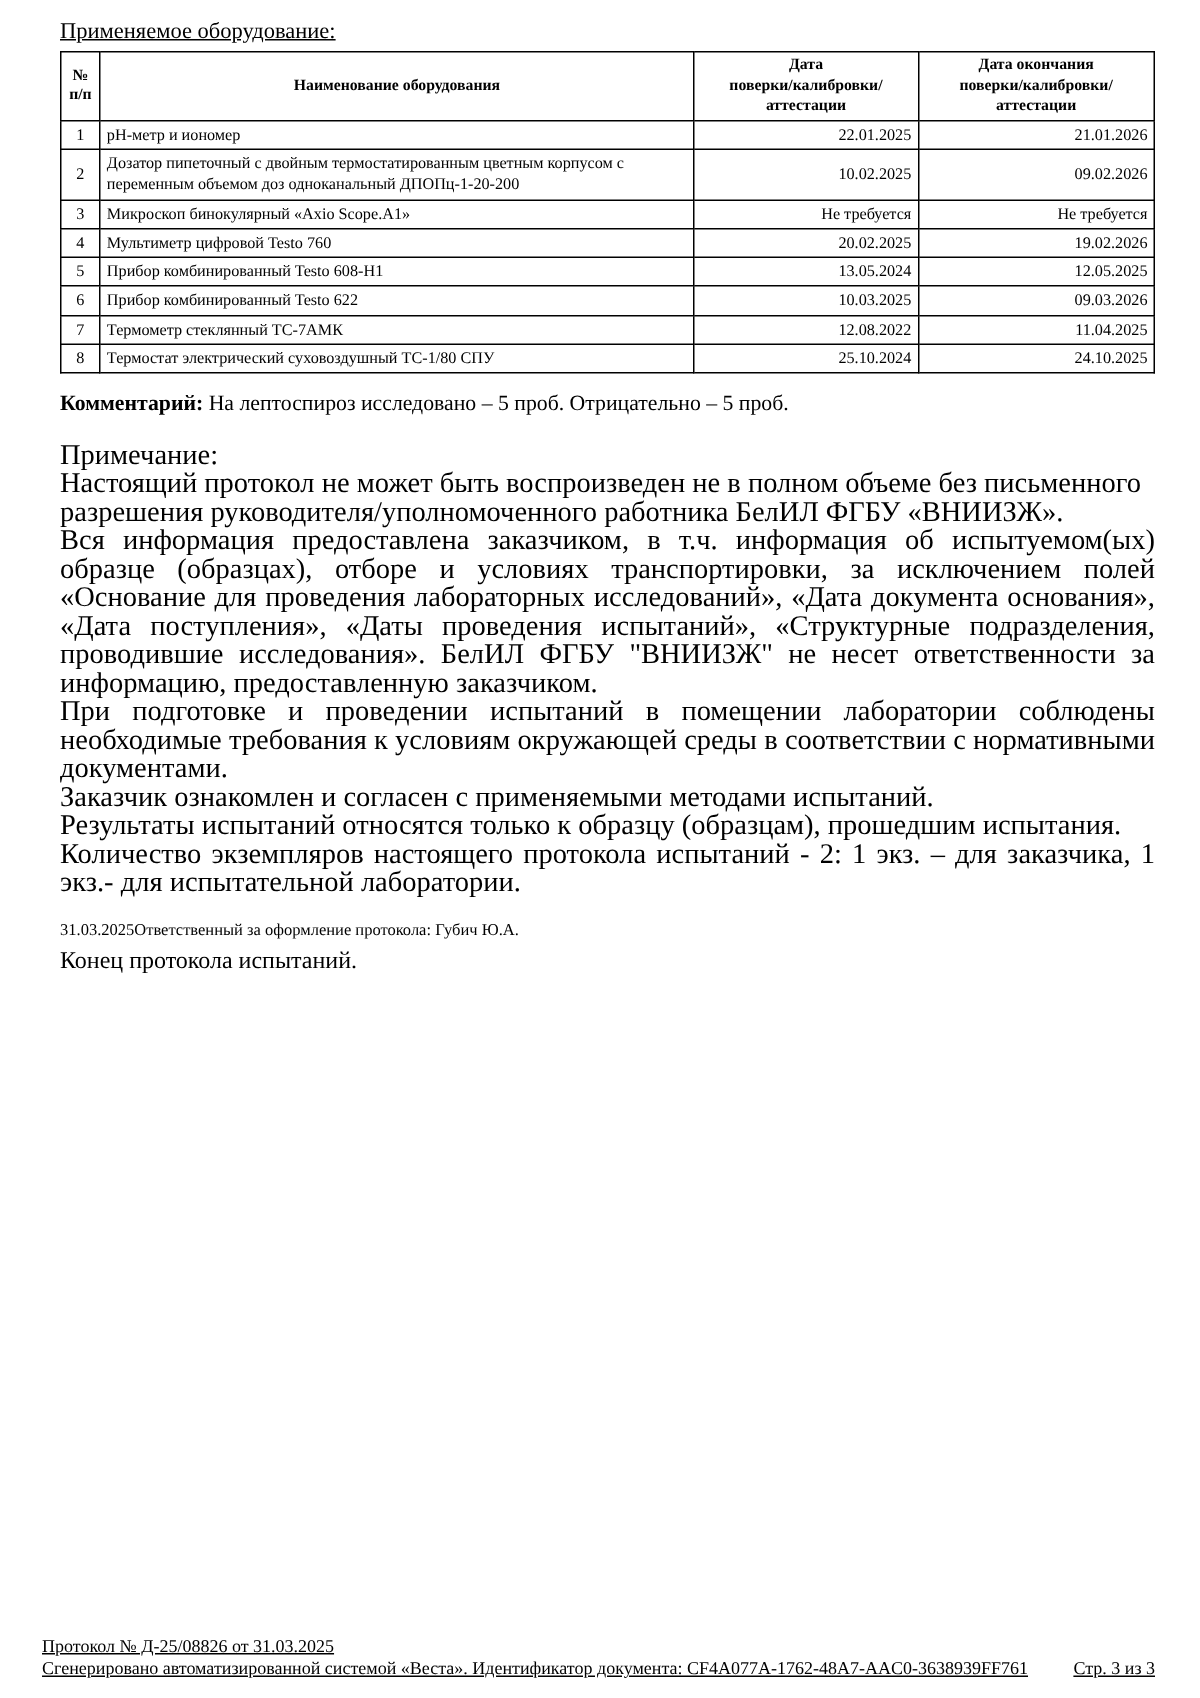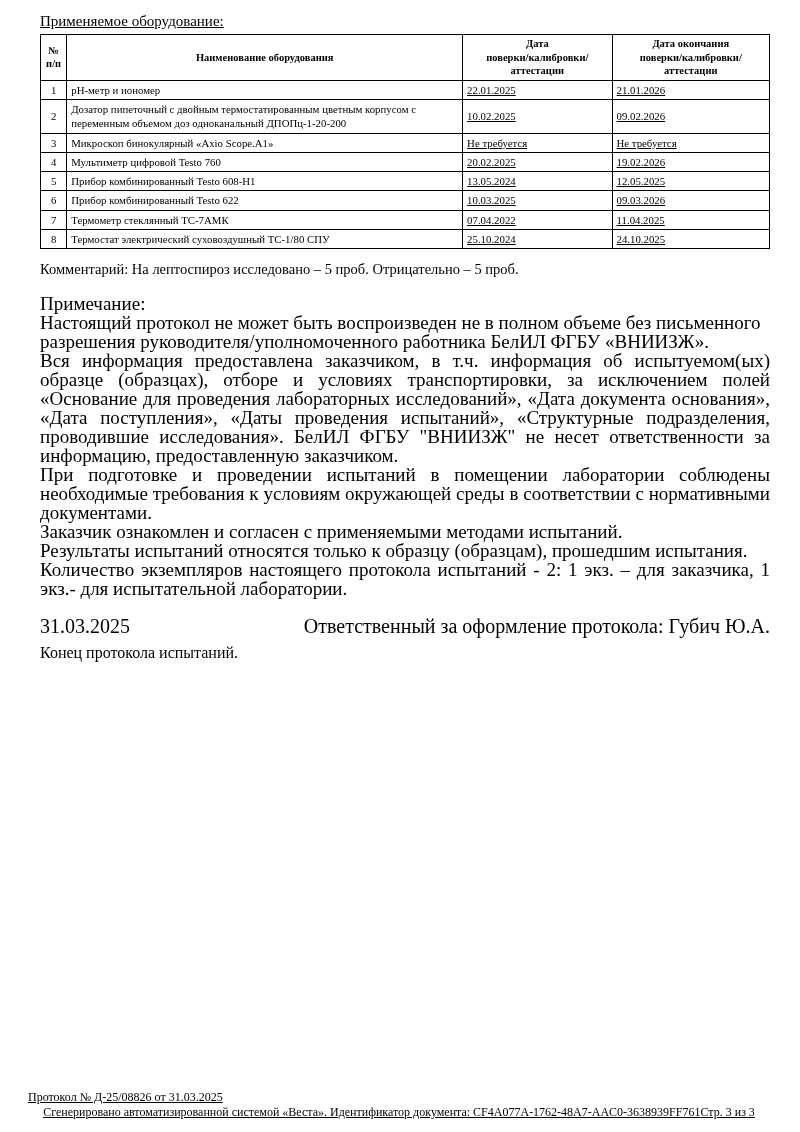--- a/index.html
+++ b/index.html
@@ -41,59 +41,59 @@
     line-height: 1.3;
     padding: 2px 3px;
   }
   table.eq-table td {
     font-size: 10.8px;
     line-height: 1.32;
     padding: 2px 4px;
   }
   td.num  { text-align: center; }
   td.name { text-align: left; padding-left: 7px; }
-  td.date { text-align: left; text-decoration: underline; }
+  td.date { text-align: right; }
   .comment {
     margin: 11px 0 0 0;
     font-size: 14.5px;
     line-height: 1.3;
   }
-  .b { font-weight: normal; }
+  .b { font-weight: bold; }
   .notes {
     margin-top: 15px;
     font-size: 19px;
     line-height: 19px;
   }
   .notes p { margin: 0; }
   .par { text-align: justify; }
   .par.no-just { text-align: left; }
   .signoff {
     margin-top: 15px;
     display: flex;
-    justify-content: space-between;
-    font-size: 20px;
+    justify-content: flex-start;
+    font-size: 11px;
     line-height: 1.3;
   }
   .end-line {
     margin: 4px 0 0 0;
     font-size: 16px;
     line-height: 1.3;
   }
   .footer {
     position: absolute;
     left: 28px;
     right: 30px;
     bottom: 12px;
     font-size: 12px;
     line-height: 15px;
     text-decoration: underline;
   }
   .footer-row2 {
     display: flex;
-    justify-content: center;
+    justify-content: space-between;
   }
 </style>
 </head>
 <body>
 
 <div class="page">
 
   <div class="title">Применяемое оборудование:</div>
 
   <table class="eq-table">
@@ -147,21 +147,21 @@
         </tr>
         <tr>
           <td class="num">6</td>
           <td class="name">Прибор комбинированный Testo 622</td>
           <td class="date">10.03.2025</td>
           <td class="date">09.03.2026</td>
         </tr>
         <tr>
           <td class="num">7</td>
           <td class="name">Термометр стеклянный ТС-7АМК</td>
-          <td class="date">07.04.2022</td>
+          <td class="date">12.08.2022</td>
           <td class="date">11.04.2025</td>
         </tr>
         <tr>
           <td class="num">8</td>
           <td class="name">Термостат электрический суховоздушный ТС-1/80 СПУ</td>
           <td class="date">25.10.2024</td>
           <td class="date">24.10.2025</td>
         </tr>
       </tbody>
   </table>

